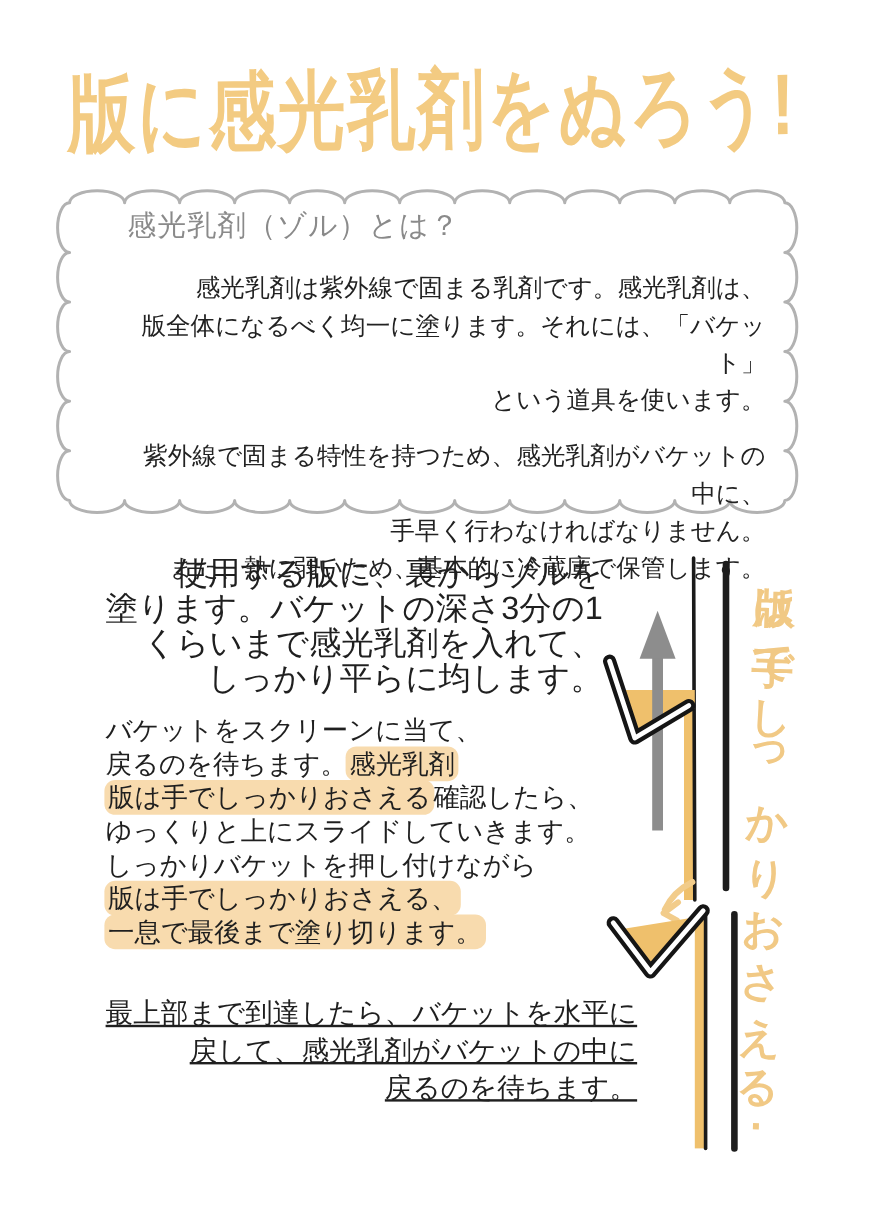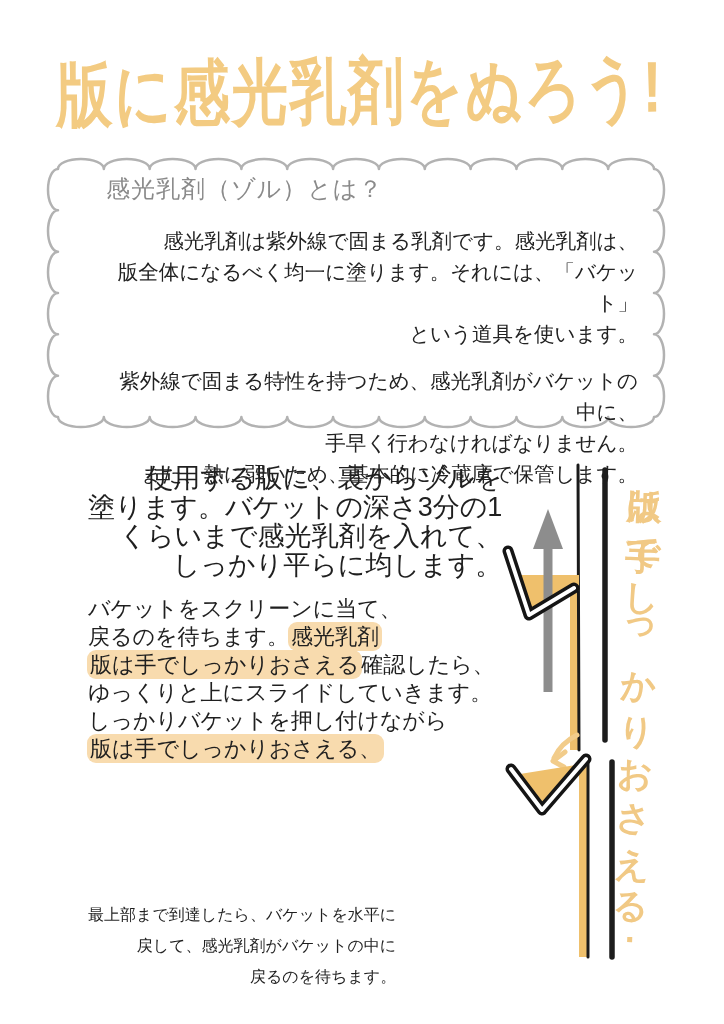--- a/index.html
+++ b/index.html
@@ -83,23 +83,24 @@
   .step2 .ln { height: 28px; white-space: nowrap; }
   .hl {
     background: #f8dbae;
     border-radius: 9px;
     padding: 2px 3px;
     margin: 0 -1px;
   }
   .step3 {
     position: absolute;
     left: 88px;
-    top: 877px;
-    font-size: 16px;
+    top: 807px;
+    font-size: 23px;
     line-height: 31px;
+    text-decoration: underline;
   }
   .note {
     position: absolute;
     left: 88px;
     top: 940px;
     font-size: 23px;
     line-height: 30px;
   }
 
   
@@ -152,20 +153,21 @@
 くらいまで感光乳剤を入れて、
 しっかり平らに均します。</p>
 
   <div class="step2">
     <div class="ln"><span>バケットをスクリーンに当て、</span></div>
     <div class="ln"><span>戻るのを待ちます。</span><span class="hl">感光乳剤</span></div>
     <div class="ln"><span class="hl">版は手でしっかりおさえる</span><span>確認したら、</span></div>
     <div class="ln"><span>ゆっくりと上にスライドしていきます。</span></div>
     <div class="ln"><span>しっかりバケットを押し付けながら</span></div>
     <div class="ln"><span class="hl">版は手でしっかりおさえる、</span></div>
+    <div class="ln"><span class="hl">一息で最後まで塗り切ります。</span></div>
   </div>
 
   <p class="step3 pre">最上部まで到達したら、バケットを水平に
 戻して、感光乳剤がバケットの中に
 戻るのを待ちます。</p>
 
 
   <svg class="illus" width="230" height="525" viewBox="0 0 230 525">
 
     <g>

